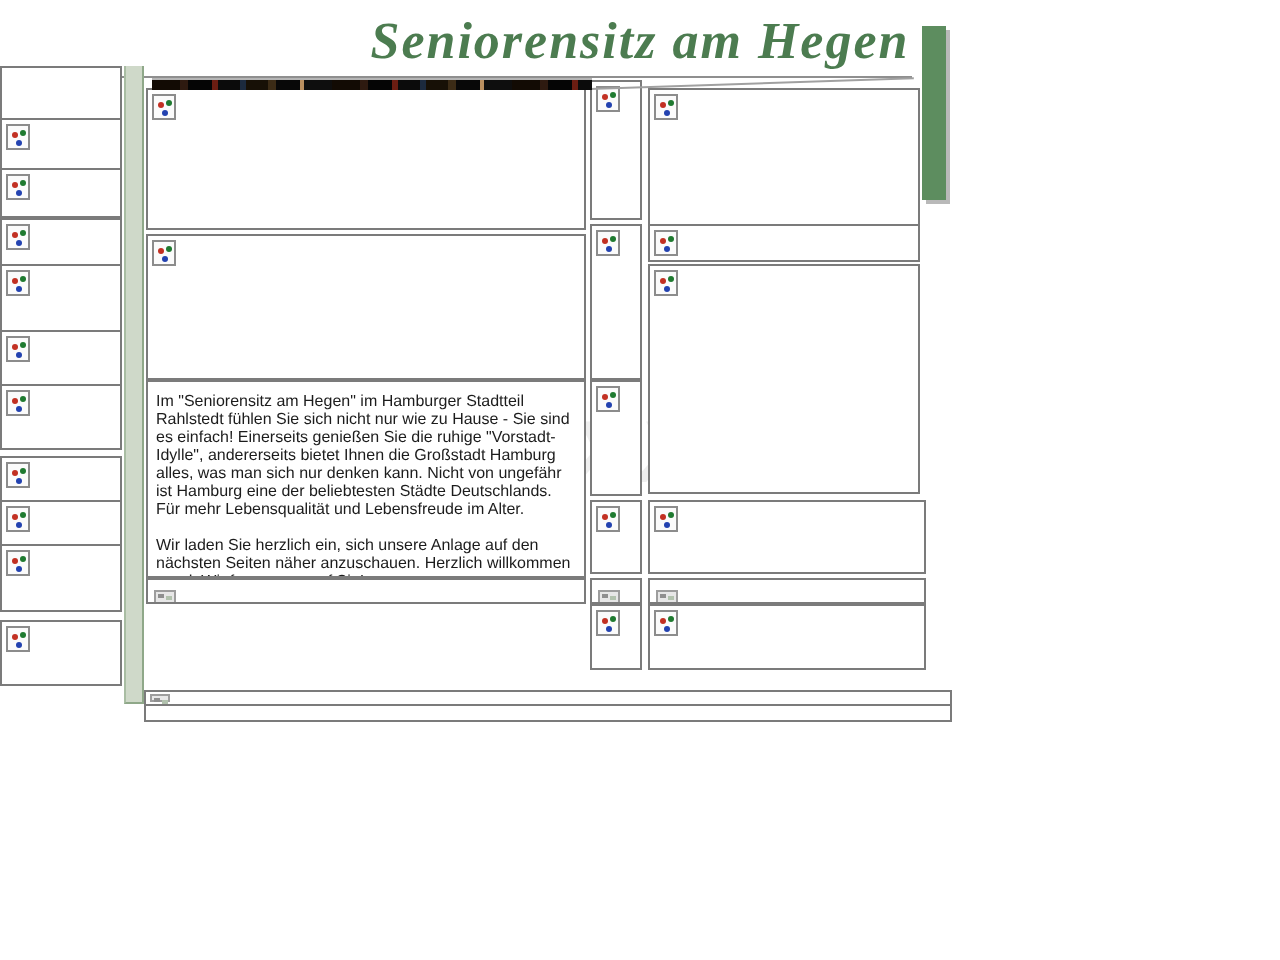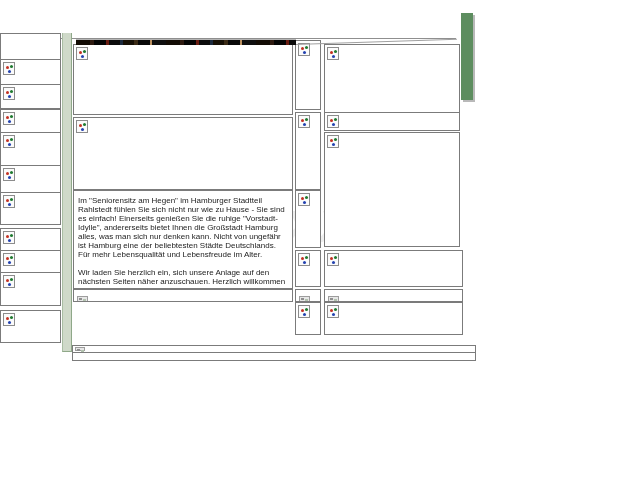--- a/index.html
+++ b/index.html
@@ -63,20 +63,21 @@
   .footer-divider{position:absolute;left:0;right:0;top:6px;border-top:1px solid var(--border);}
   .footer-bar .ph-icon{position:absolute;left:2px;top:1px;margin:0;width:10px;height:4px;}
 </style>
 </head>
 <body>
 
 <div id="canvas" style="--border: #7b7b7b; --line: #8f8f8f; --band: #cfd9c9; --band-edge: #8fa889; --title: #4c7c50; --accent-bar: #5d8d5f;">
 
   <div class="watermark">XXL.de</div>
 
+  <div class="page-title">Seniorensitz am Hegen</div>
   <div class="header-rule"></div>
   <div class="accent-bar"></div>
 
   <div class="side-band"></div>
 
   <div id="sidebar">
       <div class="cell" style="left: 0px; top: 33px; width: 61px; height: 27px;"></div>
       <div class="cell" style="left: 0px; top: 59px; width: 61px; height: 26px;"><span class="bi-icon"></span></div>
       <div class="cell" style="left: 0px; top: 84px; width: 61px; height: 25px;"><span class="bi-icon"></span></div>
       <div class="cell" style="left: 0px; top: 109px; width: 61px; height: 24px;"><span class="bi-icon"></span></div>

